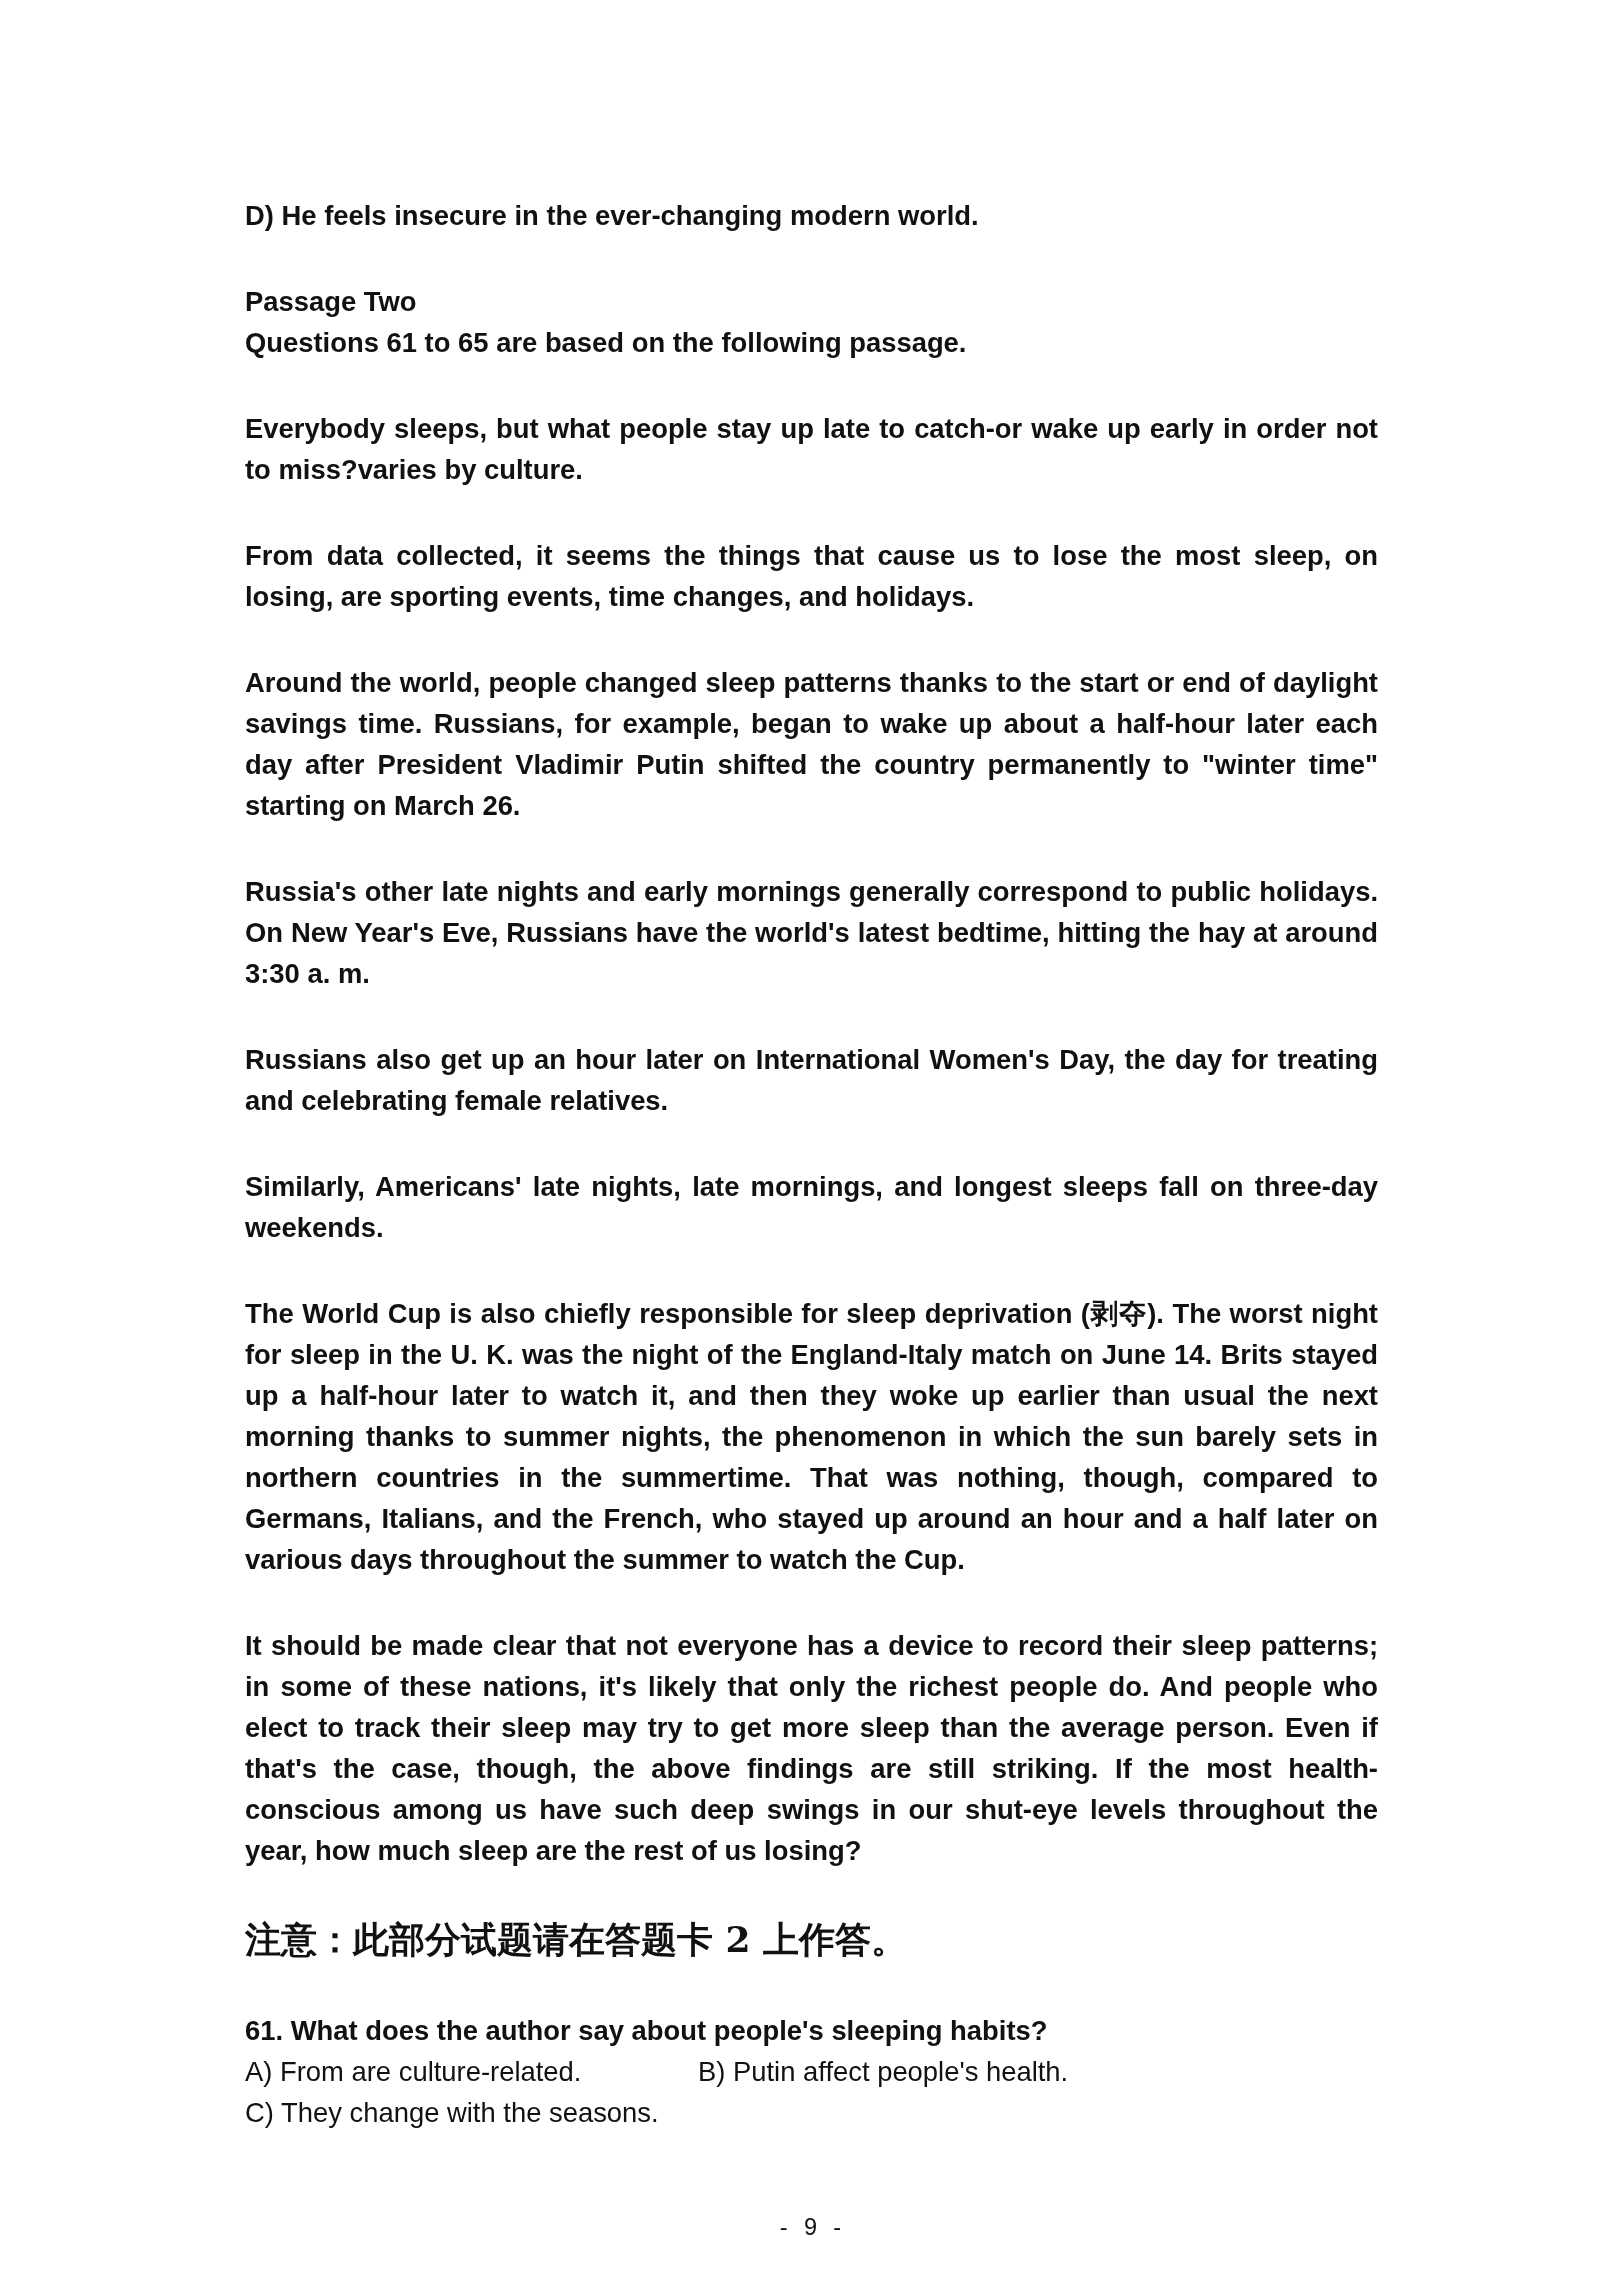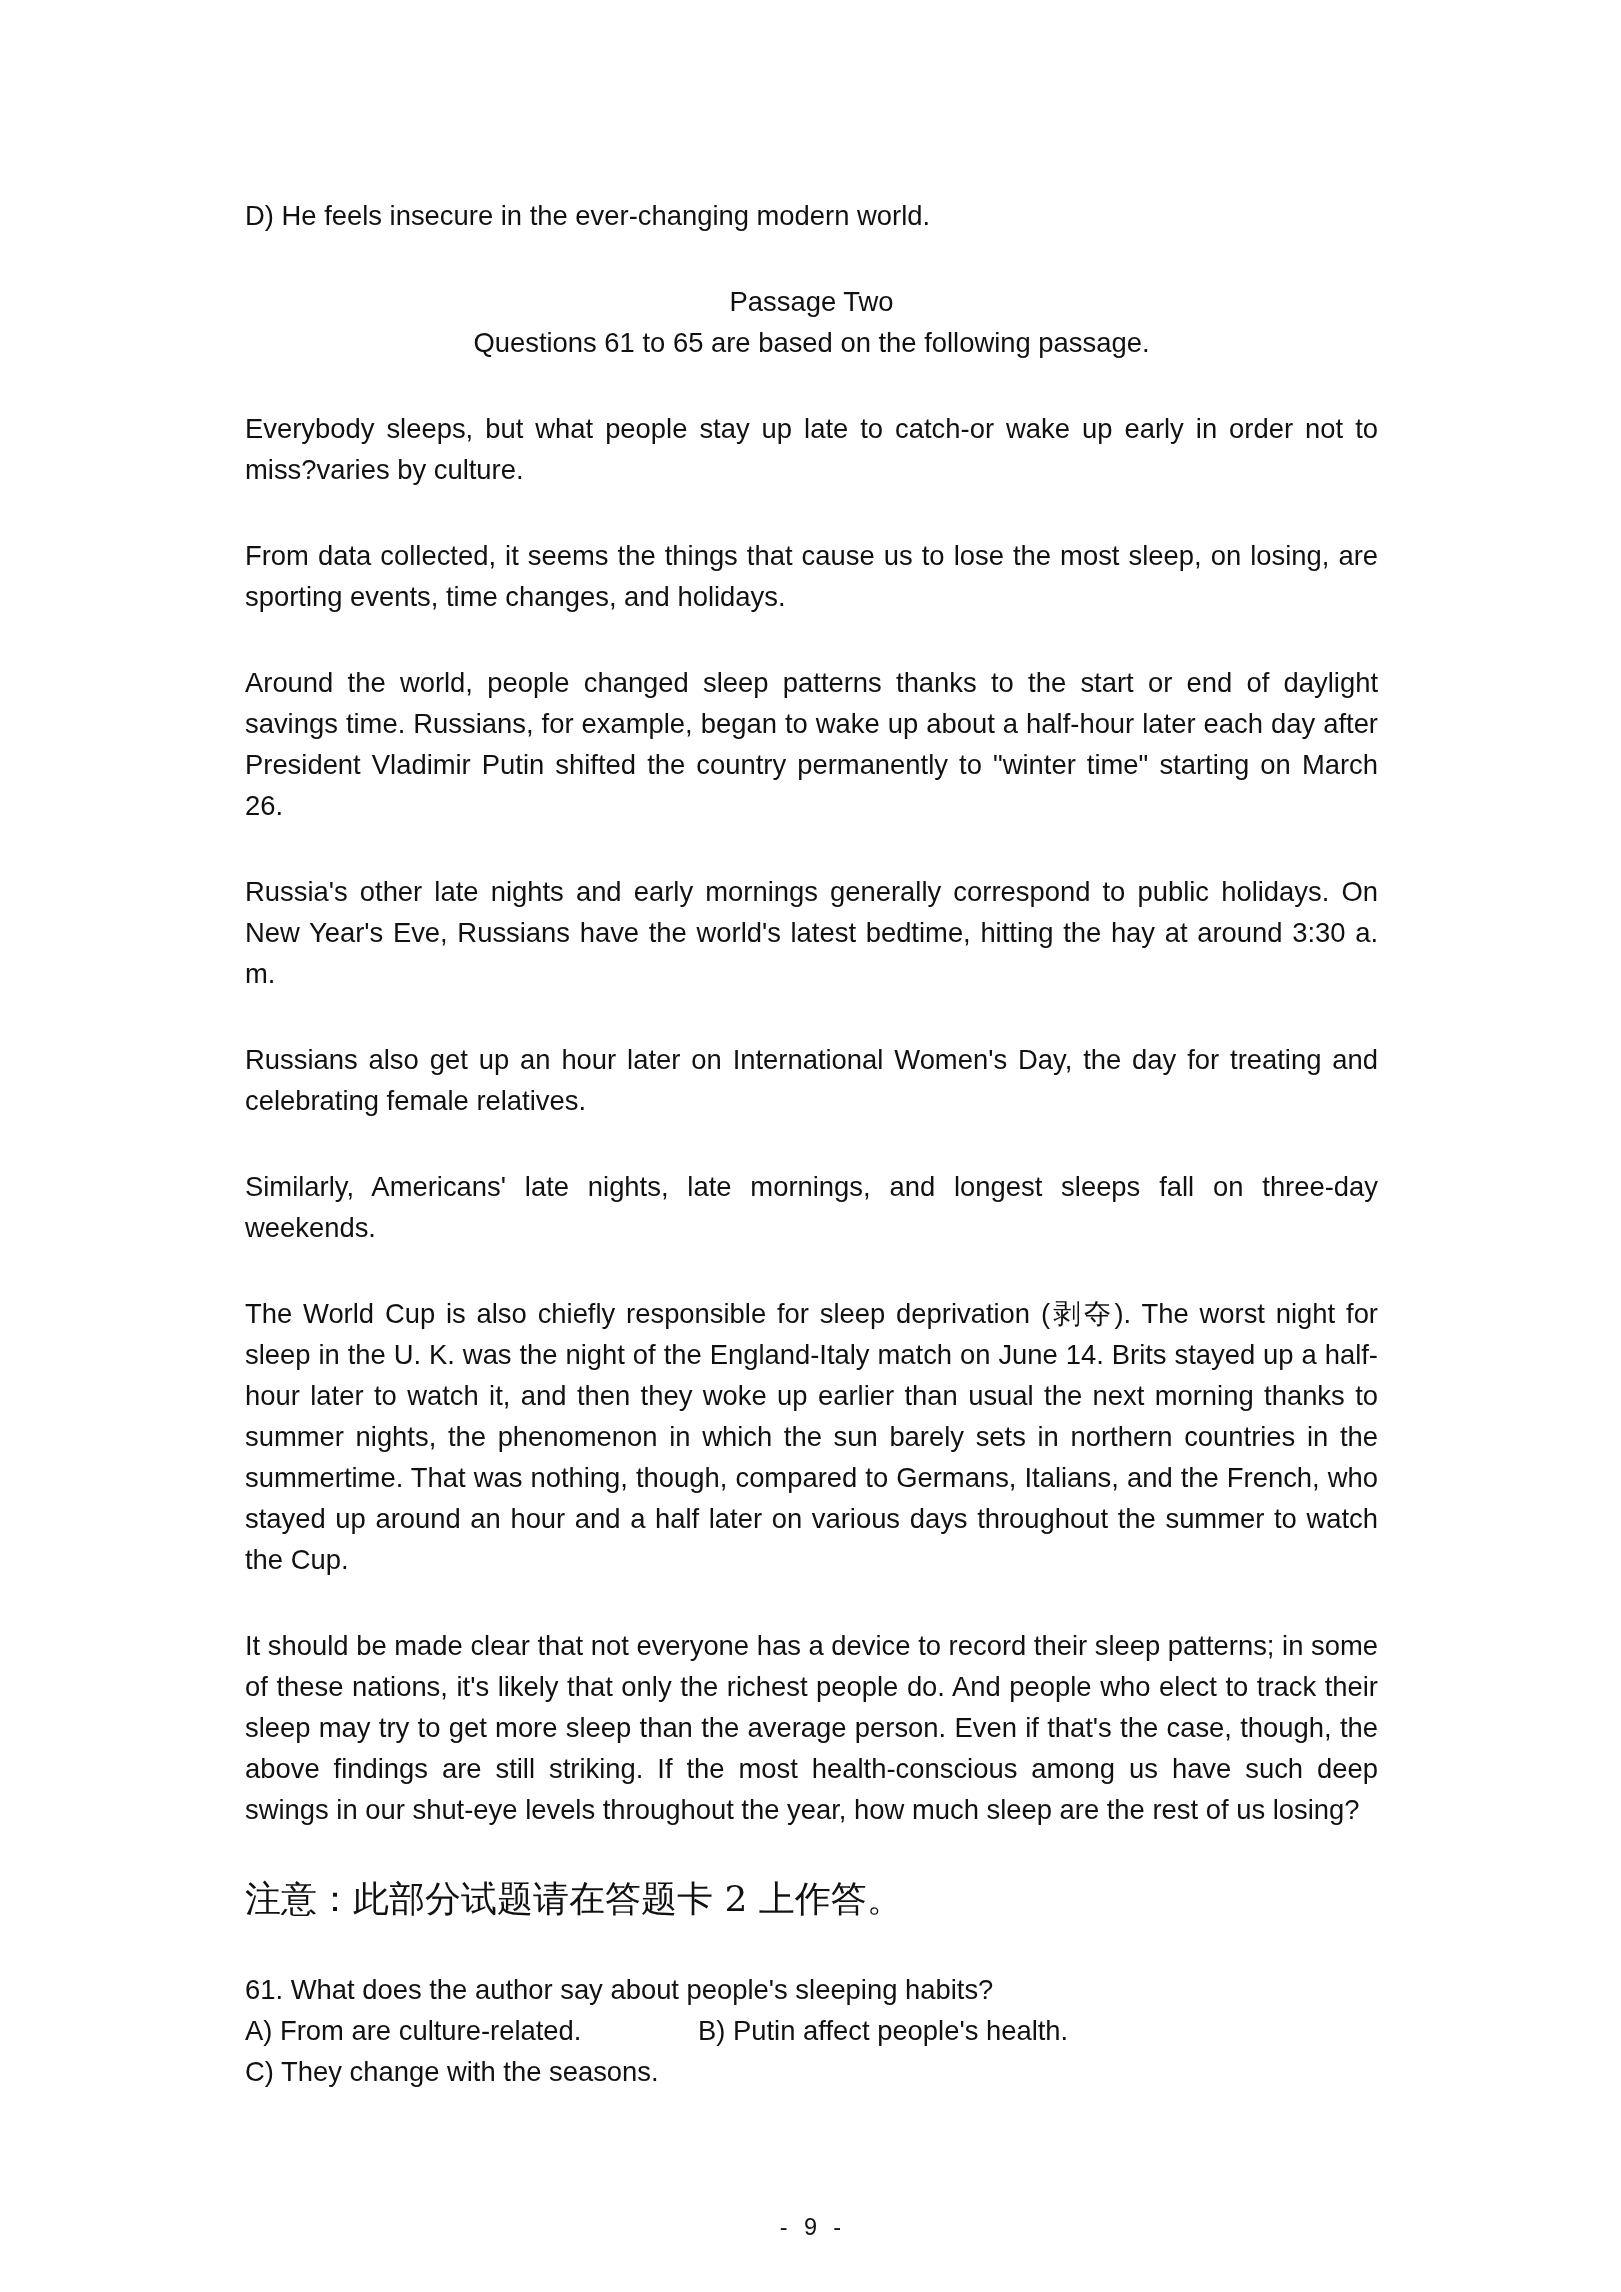--- a/index.html
+++ b/index.html
@@ -18,22 +18,22 @@
   }
   .content {
     position: absolute;
     left: 245px;
     top: 195px;
     width: 1133px;
     font-size: 27.4px;
     line-height: 41px;
     color: #111111;
   }
-  .content p { margin: 0 0 45px 0; }
-  .section-head { margin: 0 0 45px 0; text-align: center; }
+  .content p { margin: 0 0 45px 0; font-weight: bold; }
+  .section-head { margin: 0 0 45px 0; }
   .section-head p { margin: 0; }
   .para {
     text-align: justify;
     text-justify: inter-word;
   }
   .note-cn {
     font-family: "DejaVu Serif", "Liberation Serif", serif;
     font-size: 36px;
     line-height: 47px;
     margin: 0 0 47px 0 !important;

